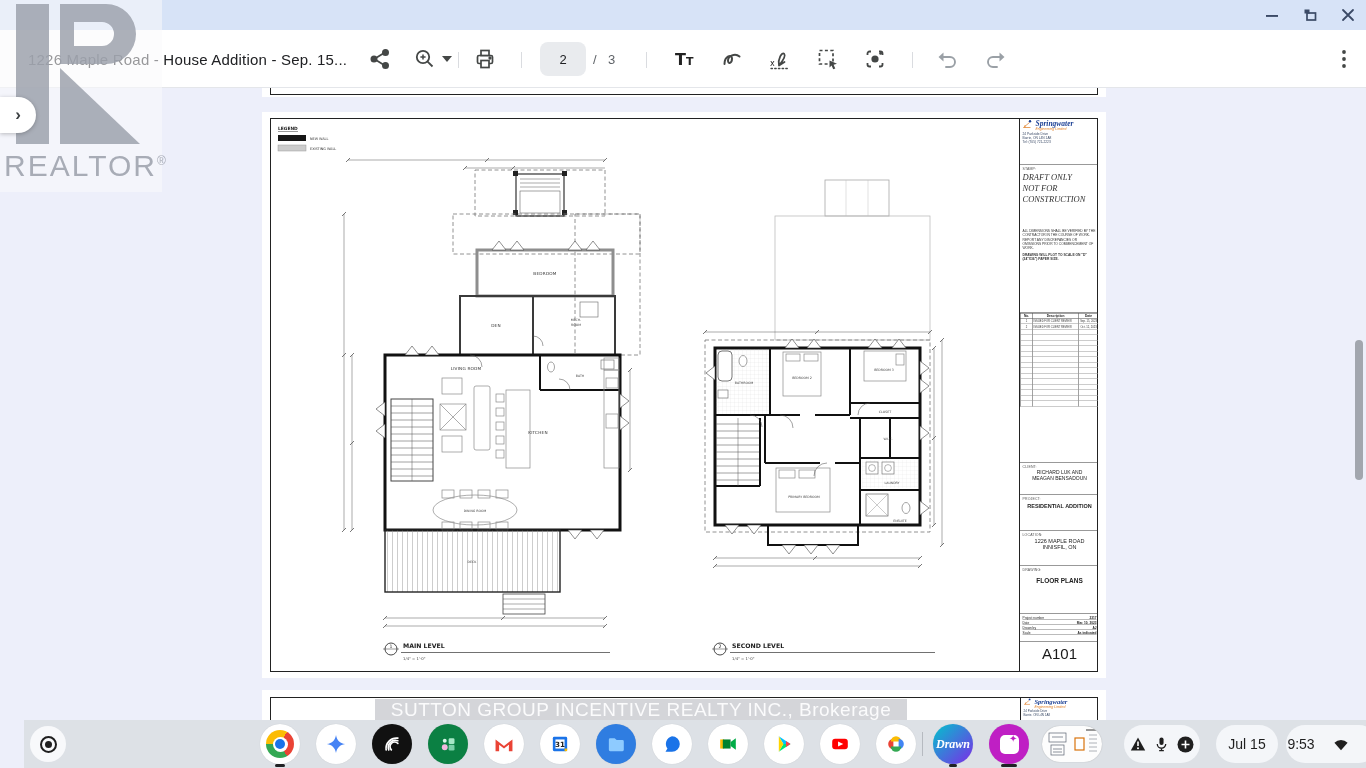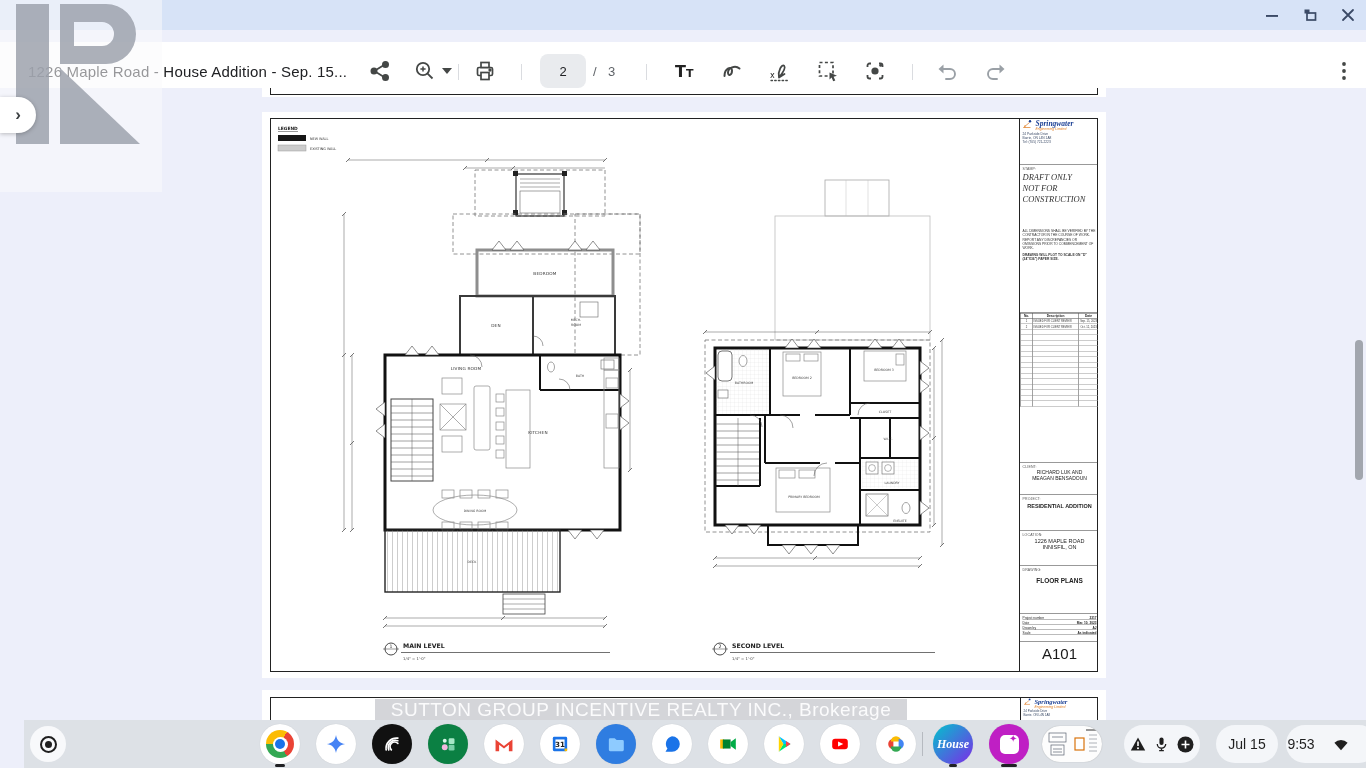--- a/index.html
+++ b/index.html
@@ -5,21 +5,21 @@
   * { margin:0; padding:0; box-sizing:border-box; }
   html,body { width:1366px; height:768px; overflow:hidden; background:#edeffa;
     font-family:"Liberation Sans", sans-serif; }
 
   
   .titlebar { position:absolute; left:0; top:0; width:1366px; height:30px; background:#d7e3f7; }
   .win-controls { position:absolute; right:10px; top:0; height:30px; display:flex; align-items:center; gap:22px; }
   .win-btn { width:16px; height:16px; display:flex; align-items:center; justify-content:center; cursor:default; }
 
   .toolbar { position:absolute; left:0; top:30px; width:1366px; height:58px; background:#ffffff;
-    border-bottom:1px solid #e4e6ea; display:flex; align-items:center;margin-top:12px; }
+    border-bottom:1px solid #e4e6ea; display:flex; align-items:center; }
   .doc-title { position:absolute; left:28px; top:0; height:58px; display:flex; align-items:center;
     font-size:15px; color:#202124; letter-spacing:.2px; }
   .tb-ic { position:absolute; top:17px; width:24px; height:24px; }
   .tb-sep { position:absolute; top:22px; width:1px; height:16px; background:#dadce0; }
   .page-box { position:absolute; left:540px; top:12px; width:46px; height:34px; background:#e9ebee;
     border-radius:8px; display:flex; align-items:center; justify-content:center; font-size:13px; color:#202124; }
   .page-of { position:absolute; top:0; height:58px; display:flex; align-items:center; font-size:13px; color:#5f6368; }
 
   
   .viewer { position:absolute; left:0; top:88px; width:1366px; height:632px; background:#edeffa; overflow:hidden; }
@@ -218,20 +218,23 @@
 
 <div class="watermark">
   <div class="haze"></div>
   <svg width="150" height="148" viewBox="0 0 150 148" style="position:absolute;left:8px;top:2px;opacity:.82;">
     <g fill="#9ba0ab">
       <rect x="8" y="2" width="33" height="140"></rect>
       <path fill-rule="evenodd" d="M52,2 h46 a30,30 0 0 1 0,60 h-46 z M66,20 h28 a12,12 0 0 1 0,24 h-28 z"></path>
       <path d="M52,66 L132,142 H52 Z"></path>
     </g>
   </svg>
+  <div class="wm-text">
+    <span>REALTOR</span><sup>®</sup>
+  </div>
 </div>
 
 <div class="viewer">
 
   <div class="paper" style="left:262px; top:-4px; width:844px; height:13px;">
     <div class="p1frame"></div>
   </div>
 
   <div class="paper" style="left:262px; top:24px; width:844px; height:566px;">
     <div class="frame"></div>
@@ -738,21 +741,21 @@
       <path d="M20,12 a8,8 0 0 0 0,16 z" fill="#ea4335" transform="translate(-4,0)"></path>
       <path d="M12,20 a8,8 0 0 1 16,0 z" fill="#fbbc04" transform="translate(0,-4)"></path>
       <path d="M20,12 a8,8 0 0 1 0,16 z" fill="#4285f4" transform="translate(4,0)"></path>
       <path d="M12,20 a8,8 0 0 0 16,0 z" fill="#34a853" transform="translate(0,4)"></path>
       </svg>
   </div>
 
   <div class="shelf-sep"></div>
 
   <div class="app canva-bg" style="left:909px;">
-    <span class="canva-txt">House</span>
+    <span class="canva-txt">Drawn</span>
   </div>
   <div class="ind" style="left:925px; width:8px;"></div>
 
   <div class="app magenta-bg" style="left:965px;">
     <div class="mag-sq">
         <span>✦</span>
       </div>
   </div>
   <div class="ind" style="left:977px; width:16px;"></div>
 

